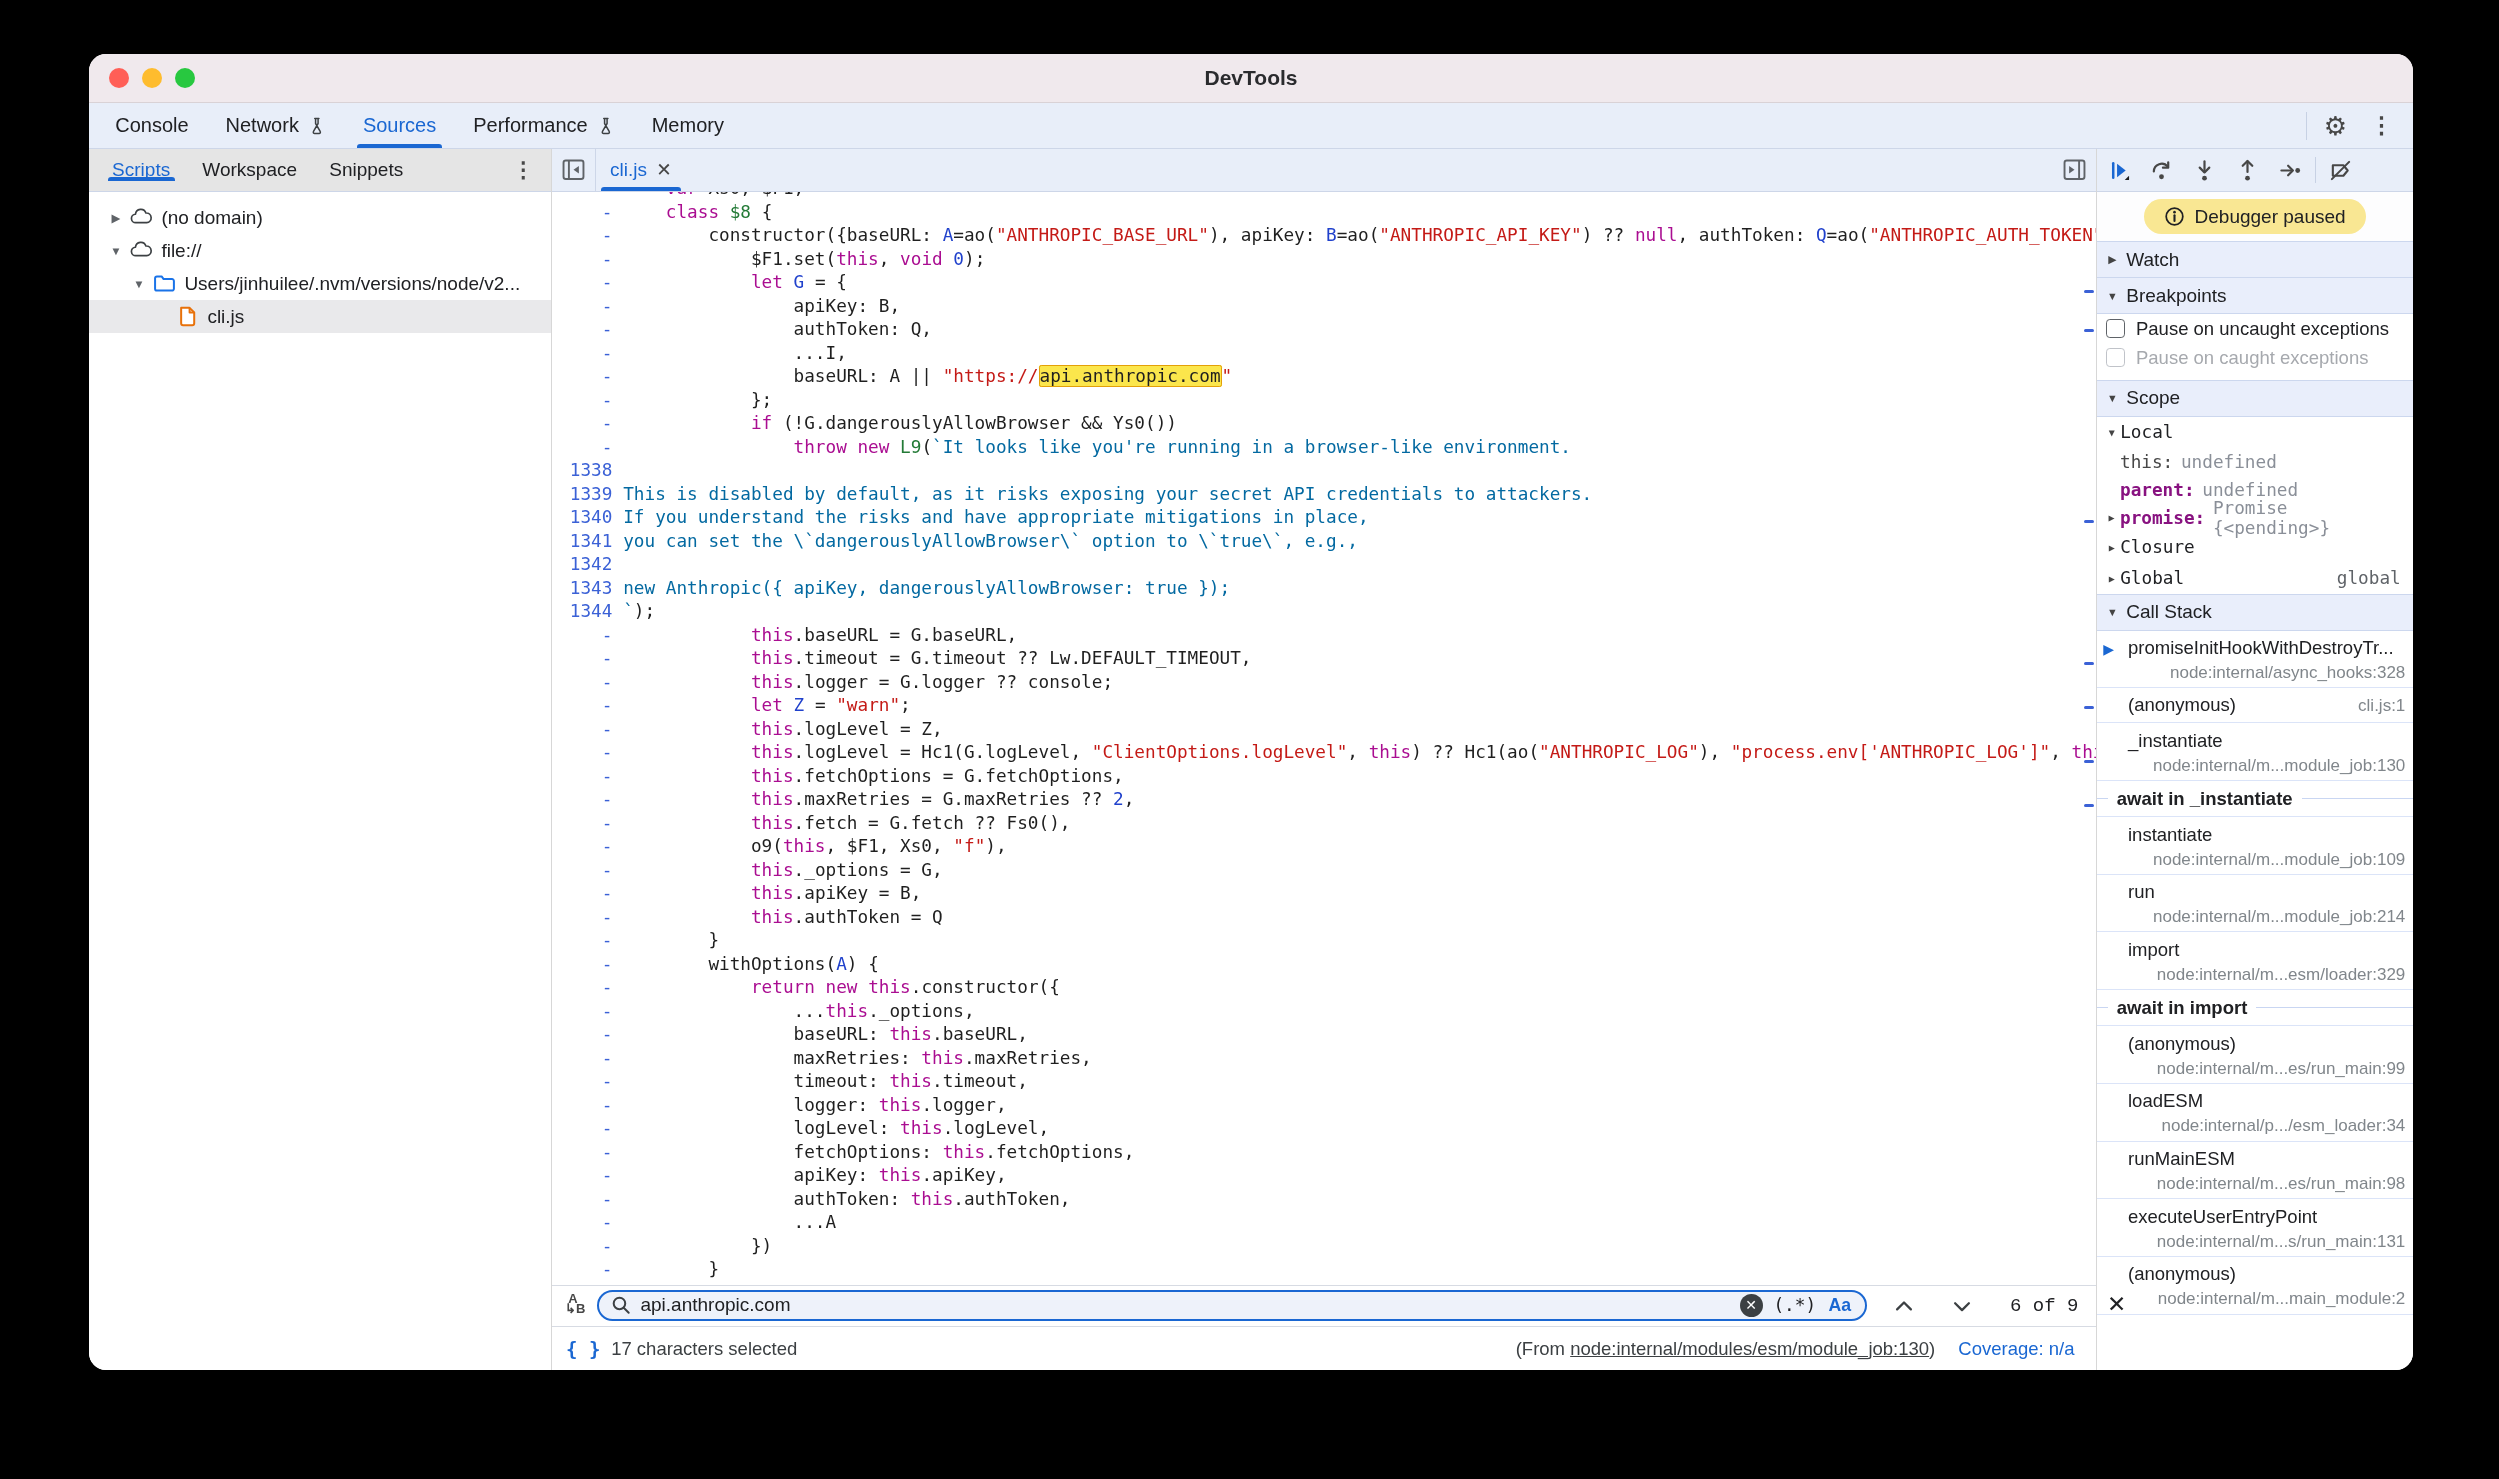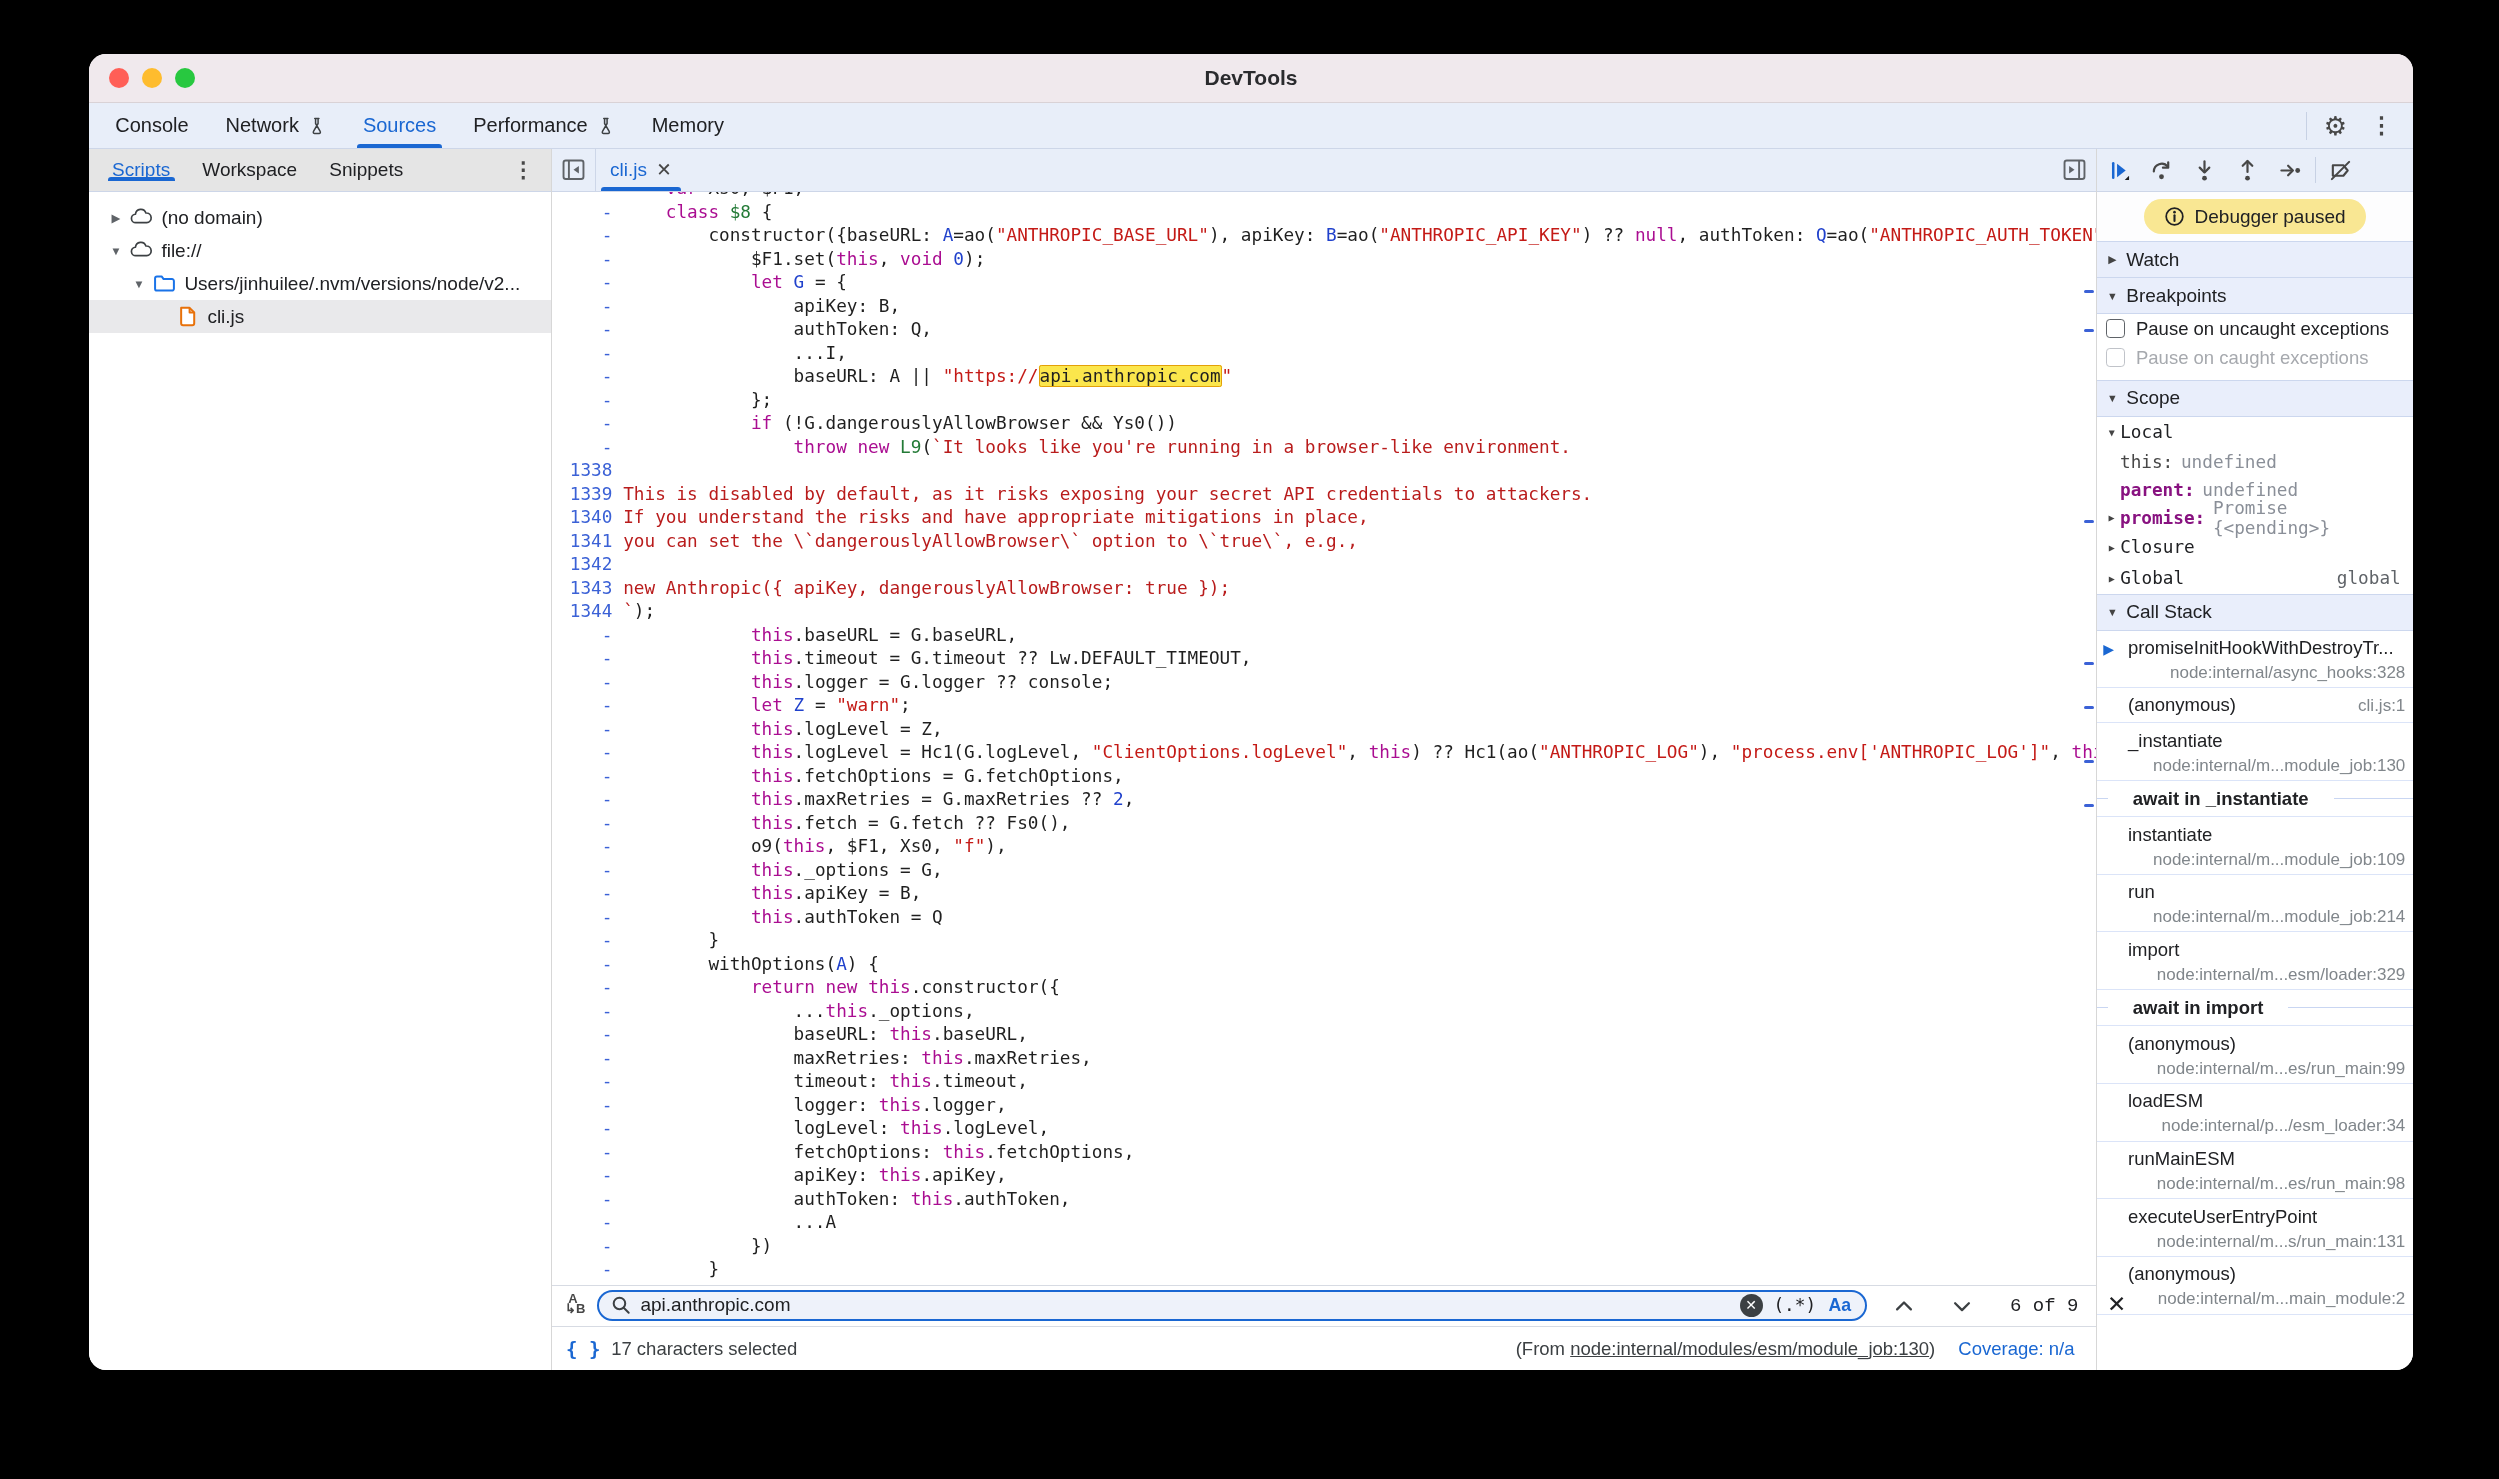--- a/index.html
+++ b/index.html
@@ -52,21 +52,21 @@
   .ed-panelbtn{margin-left:auto;width:43px;display:flex;align-items:center;justify-content:center;}
   .codewrap{flex:1;position:relative;overflow:hidden;}
   .code{position:absolute;inset:0;overflow:hidden;font-family:"DejaVu Sans Mono",monospace;font-size:17.7px;}
   .cline{height:23.5px;line-height:23.5px;white-space:pre;display:flex;}
   .cline:first-child{margin-top:-14.6px;}
   .gut{width:65px;flex:none;text-align:right;padding-right:4.6px;color:#3b61d6;box-sizing:border-box;}
   .ltxt{padding-left:6.2px;white-space:pre;flex:none;}
   .sp{display:inline-block;width:4ch;}
   .sp.gd{box-shadow:inset 1.5px 0 0 #dde2ee;}
   .c-k{color:#aa0d91;} .c-t{color:#1f1f1f;} .c-s{color:#c41a16;} .c-v{color:#2041cc;}
-  .c-r{color:#b91c1c;margin-top:8px;} .c-c{color:#237a36;}
+  .c-r{color:#0369a1;margin-top:8px;} .c-c{color:#237a36;}
   .c-m{background:#fbe64c;border:1.5px solid #e3a008;border-radius:2.3px;color:#1f1f1f;}
   .tick{position:absolute;right:2.3px;width:10px;height:3.1px;background:#3b61d6;border-radius:1.5px;}
   
   .searchbar{height:40px;border-top:0.8px solid #d7dbe3;position:relative;flex:none;background:#fff;}
   .repl-toggle{position:absolute;left:9.2px;top:6.2px;width:31px;height:29px;color:#474747;font-weight:bold;}
   .repl-toggle .a{position:absolute;left:7px;top:-1.5px;font-size:13px;}
   .repl-toggle .b{position:absolute;left:3.8px;top:9.2px;font-size:13px;}
   .searchpill{position:absolute;left:45px;top:3.8px;width:1270px;height:31px;border:2.3px solid #1a67d2;
               border-radius:17px;background:#eef2fa;display:flex;align-items:center;box-sizing:border-box;}
   .searchpill input{flex:1;border:none;outline:none;background:transparent;font-size:19px;color:#202124;
@@ -113,21 +113,21 @@
   .stack{flex:none;}
   .frame{border-bottom:0.8px solid #dbe4f8;position:relative;padding:4.6px 7.7px 3.1px 31px;}
   .frame .ft{font-size:18.5px;color:#202124;line-height:26px;white-space:nowrap;}
   .frame .fl{font-size:17px;color:#80868b;line-height:23px;text-align:right;white-space:nowrap;overflow:hidden;}
   .frame.inline{display:flex;align-items:center;height:35px;box-sizing:border-box;padding-top:0;padding-bottom:0;}
   .frame.inline .fl{margin-left:auto;}
   .factive{position:absolute;left:6.2px;top:10.8px;color:#1a67d2;font-size:14px;}
   .fsep{height:35px;display:flex;align-items:center;border-bottom:0.8px solid #dbe4f8;}
   .fsep .ln{height:1.5px;background:#c9d6f2;flex:none;}
   .fsep .l1{width:10.8px;} .fsep .l2{flex:1;margin-right:0;}
-  .fsep .tx{font-size:18.5px;font-weight:bold;color:#202124;margin:0 25px;white-space:nowrap;}
+  .fsep .tx{font-size:18.5px;font-weight:bold;color:#202124;margin:0 9px;white-space:nowrap;}
   svg{display:block;}
 </style>
 </head>
 <body>
 
 <div class="stage">
   <div class="window">
 
     <div class="titlebar">
       <span class="tl">

